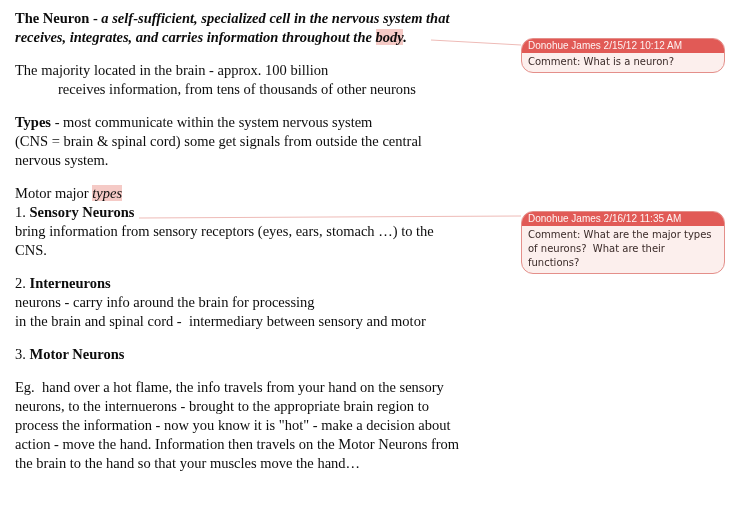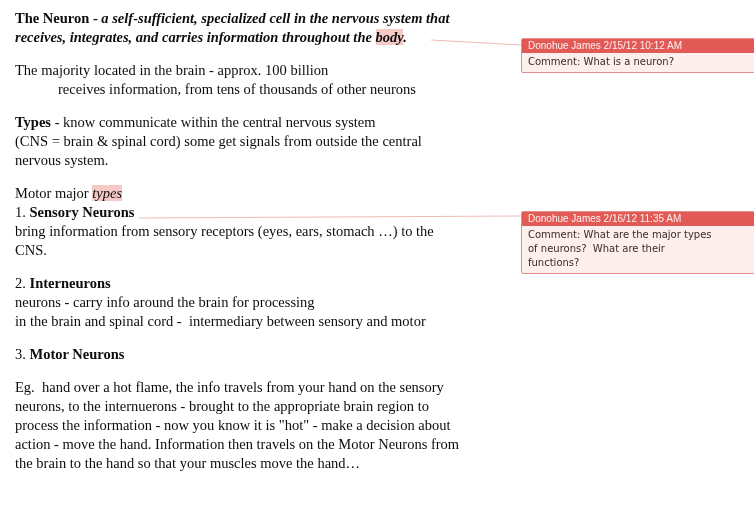--- a/index.html
+++ b/index.html
@@ -37,23 +37,23 @@
   .bi{font-weight:bold;font-style:italic;}
   .hl{background:var(--highlight);font-style:italic;}
   .connector-layer{
     position:absolute;left:0;top:0;width:754px;height:516px;
     pointer-events:none;
   }
   .connector{stroke:var(--connector);stroke-width:1;fill:none;}
   .comment{
     position:absolute;
     left:521px;
-    width:234px;
+    width:204px;
     border:1px solid var(--comment-border);
-    border-radius:2px;
+    border-radius:12px;
     background:var(--comment-body-bg);
     overflow:hidden;
   }
   .comment-header{
     background:var(--comment-header-bg);
     color:var(--comment-header-text);
     font-family:"Liberation Sans","DejaVu Sans",sans-serif;
     font-size:10px;
     line-height:12px;
     padding:1px 6px;
@@ -78,21 +78,21 @@
   <line class="connector" x1="139" y1="218" x2="521" y2="216"></line>
 </svg>
 
 <div class="doc">
     <div class="line"><span class="b">The Neuron - </span><span class="bi">a self-sufficient, specialized cell in the nervous system that</span></div>
     <div class="line"><span class="bi">receives, integrates, and carries information throughout the </span><span class="bi hl">body</span><span class="bi">.</span></div>
     <div class="line blank"></div>
     <div class="line"><span>The majority located in the brain - approx. 100 billion</span></div>
     <div class="line ind"><span>receives information, from tens of thousands of other neurons</span></div>
     <div class="line blank"></div>
-    <div class="line"><span class="b">Types</span><span> - know communicate within the central nervous system</span></div>
+    <div class="line"><span class="b">Types</span><span> - most communicate within the system nervous system</span></div>
     <div class="line"><span>(CNS = brain &amp; spinal cord) some get signals from outside the central</span></div>
     <div class="line"><span>nervous system.</span></div>
     <div class="line blank"></div>
     <div class="line"><span>Motor major </span><span class="hl">types</span></div>
     <div class="line"><span>1. </span><span class="b">Sensory Neurons</span></div>
     <div class="line"><span>bring information from sensory receptors (eyes, ears, stomach …) to the</span></div>
     <div class="line"><span>CNS.</span></div>
     <div class="line blank"></div>
     <div class="line"><span>2. </span><span class="b">Interneurons</span></div>
     <div class="line"><span>neurons - carry info around the brain for processing</span></div>

